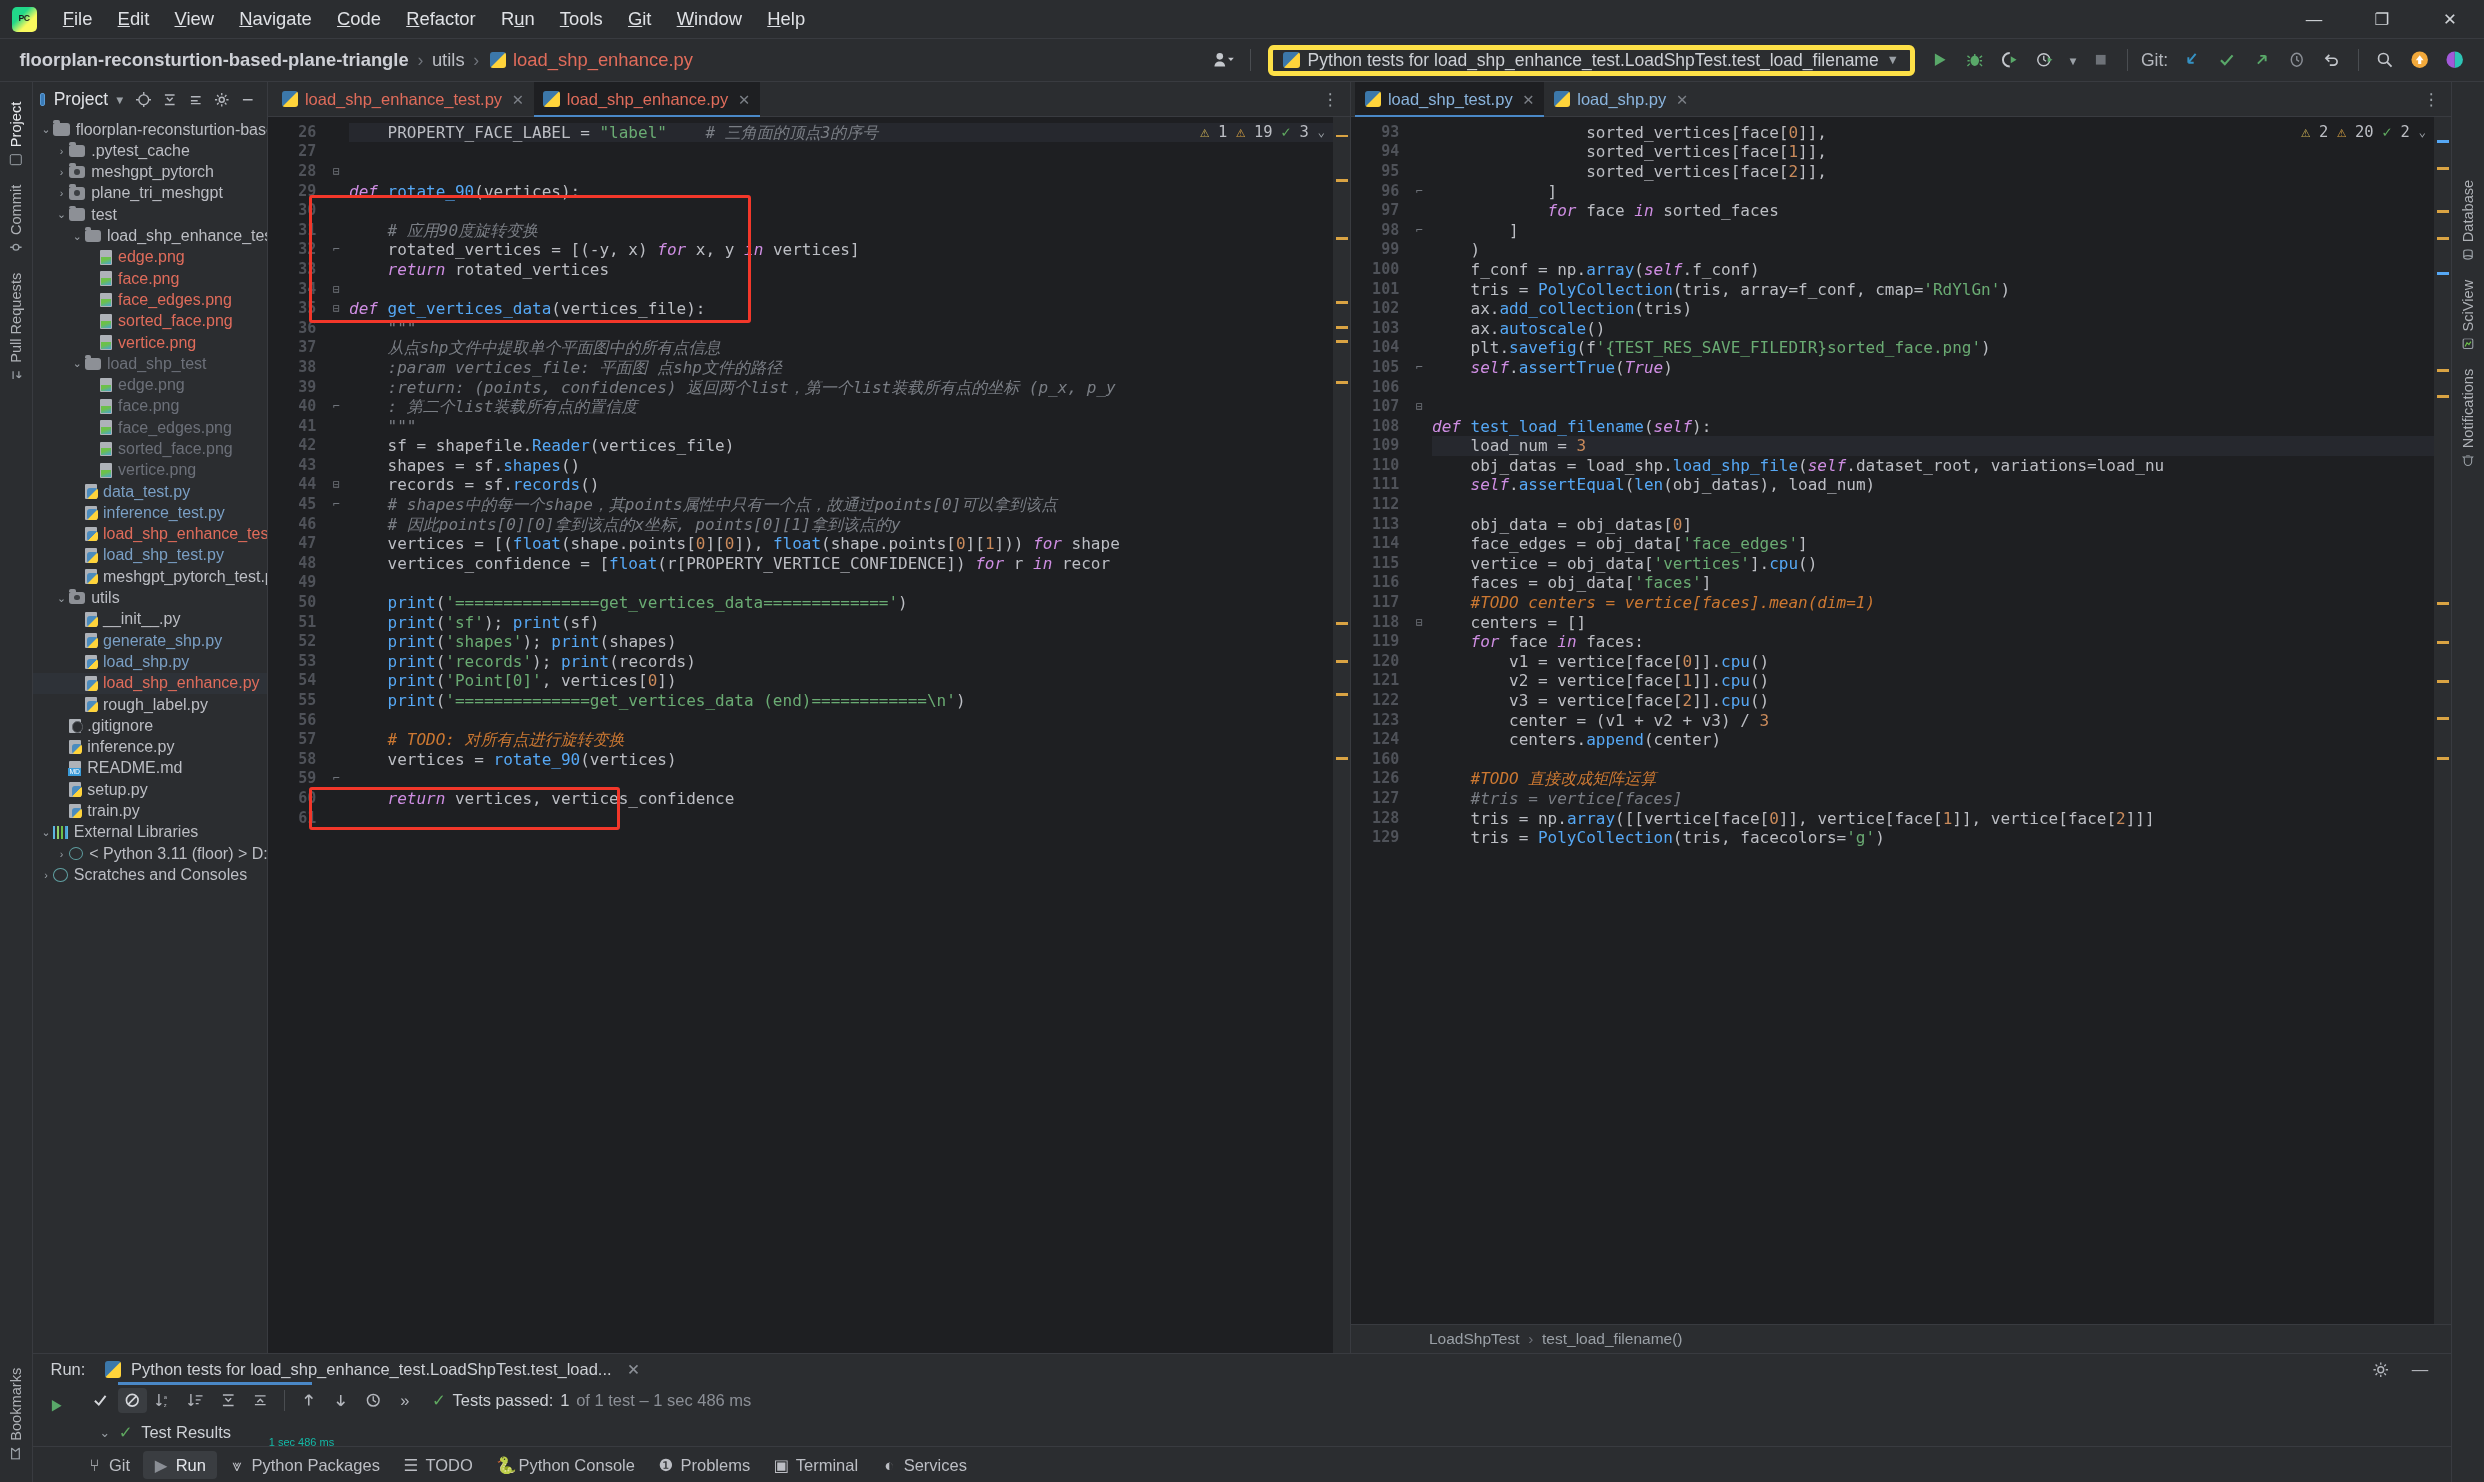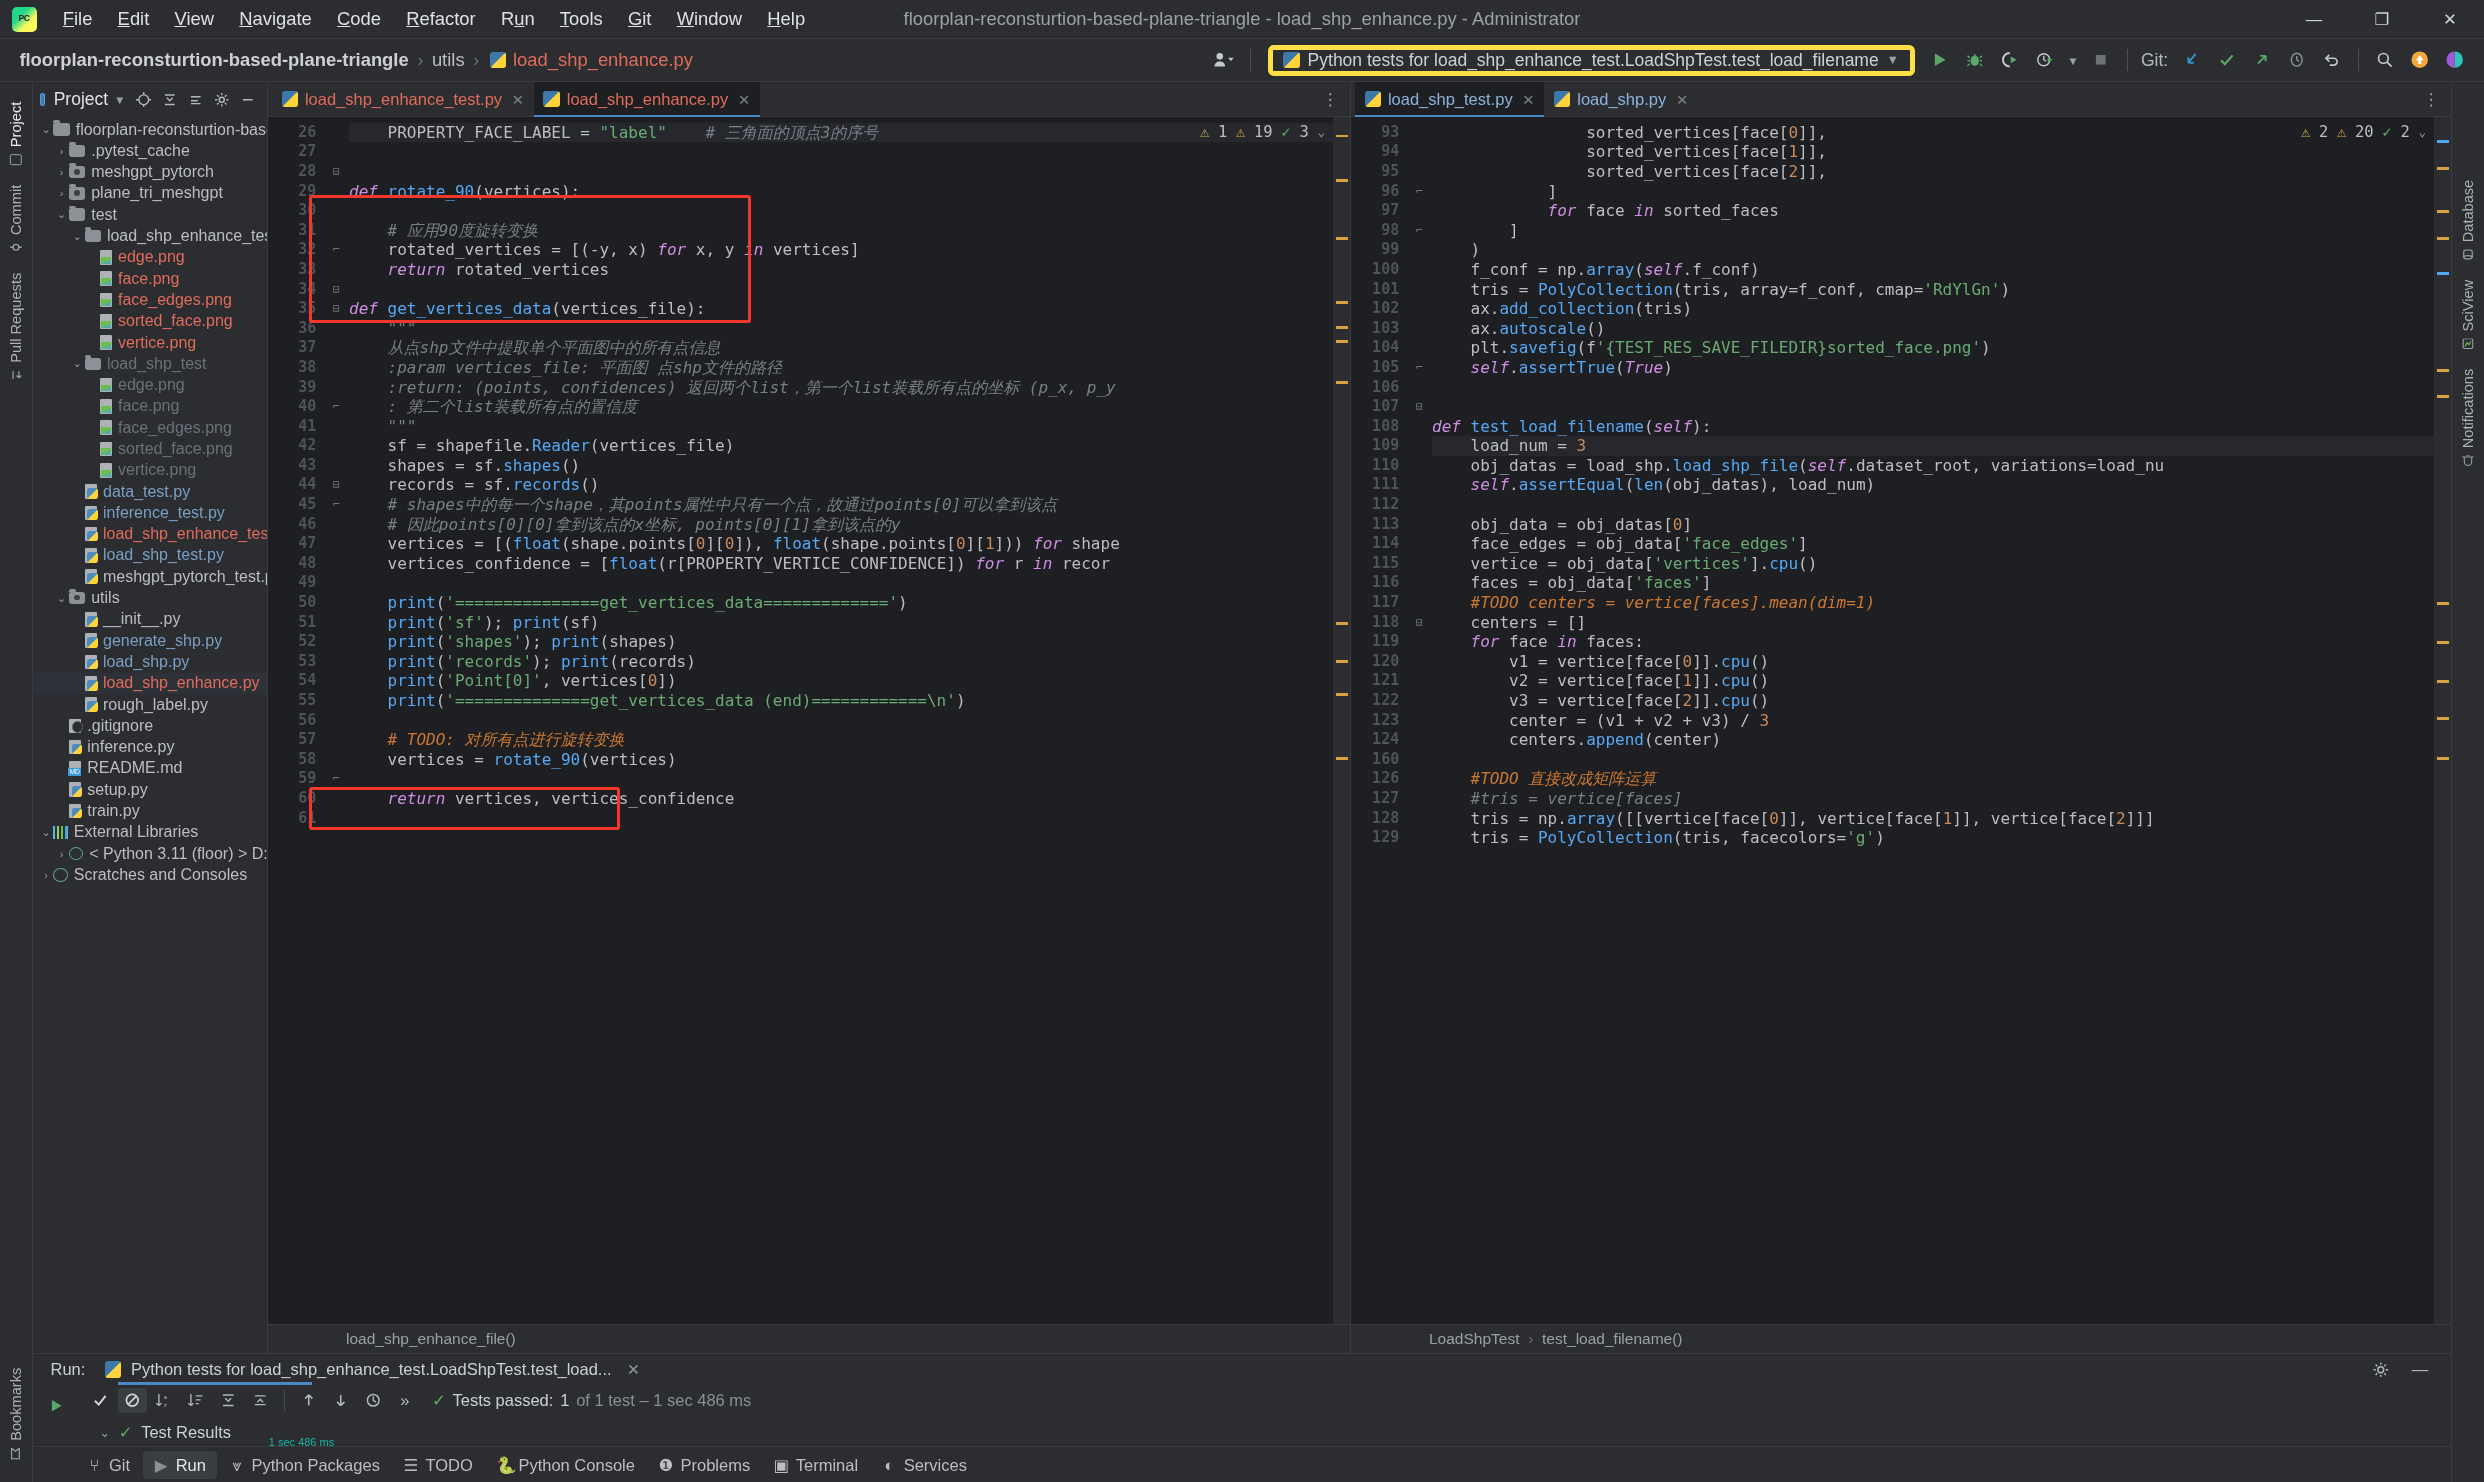--- a/index.html
+++ b/index.html
@@ -203,21 +203,20 @@
     <div class="menu-item"><u>V</u>iew</div>
     <div class="menu-item"><u>N</u>avigate</div>
     <div class="menu-item"><u>C</u>ode</div>
     <div class="menu-item"><u>R</u>efactor</div>
     <div class="menu-item">R<u>u</u>n</div>
     <div class="menu-item"><u>T</u>ools</div>
     <div class="menu-item"><u>G</u>it</div>
     <div class="menu-item"><u>W</u>indow</div>
     <div class="menu-item"><u>H</u>elp</div>
   </div>
-  <div class="win-title">floorplan-reconsturtion-based-plane-triangle - load_shp_enhance.py - Administrator</div>
   <div class="win-ctrl">
     <div>—</div>
     <div>❐</div>
     <div class="close">✕</div>
   </div>
 </div>
 
 <div class="navbar">
   <span class="crumb bold">floorplan-reconsturtion-based-plane-triangle</span>
   <span class="crumb-sep">›</span>
@@ -732,23 +731,20 @@
               <div class="mk" style="top:223px;background:#d9a343;"></div>
               <div class="mk" style="top:264px;background:#d9a343;"></div>
               <div class="mk" style="top:505px;background:#d9a343;"></div>
               <div class="mk" style="top:543px;background:#d9a343;"></div>
               <div class="mk" style="top:576px;background:#d9a343;"></div>
               <div class="mk" style="top:640px;background:#d9a343;"></div>
             </div>
 
             <div class="redbox" style="left:41px; top:78px; width:442px; height:128px;"></div>
             <div class="redbox" style="left:41px; top:670px; width:311px; height:43px;"></div>
-          </div>
-          <div class="panefoot">
-            <span>load_shp_enhance_file()</span>
           </div>
         </div>
 
         <div class="pane right">
           <div class="tabbar">
             <div class="tab active">
               <span class="py-icon"></span>
               <span style="color:#8ab4dd;">load_shp_test.py</span>
               <span class="x">✕</span>
             </div>

